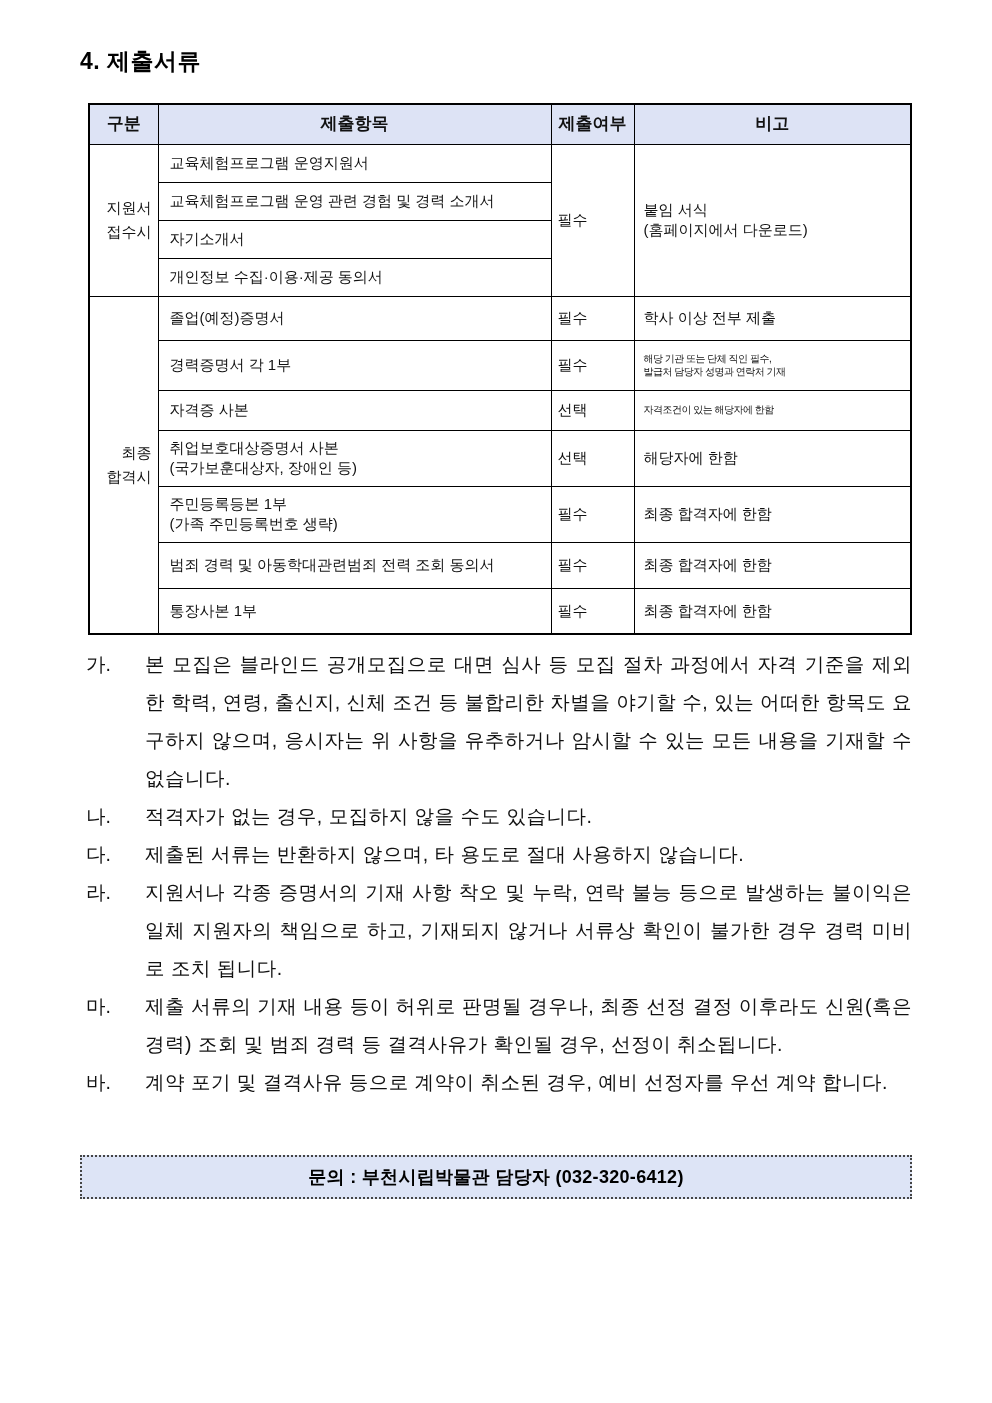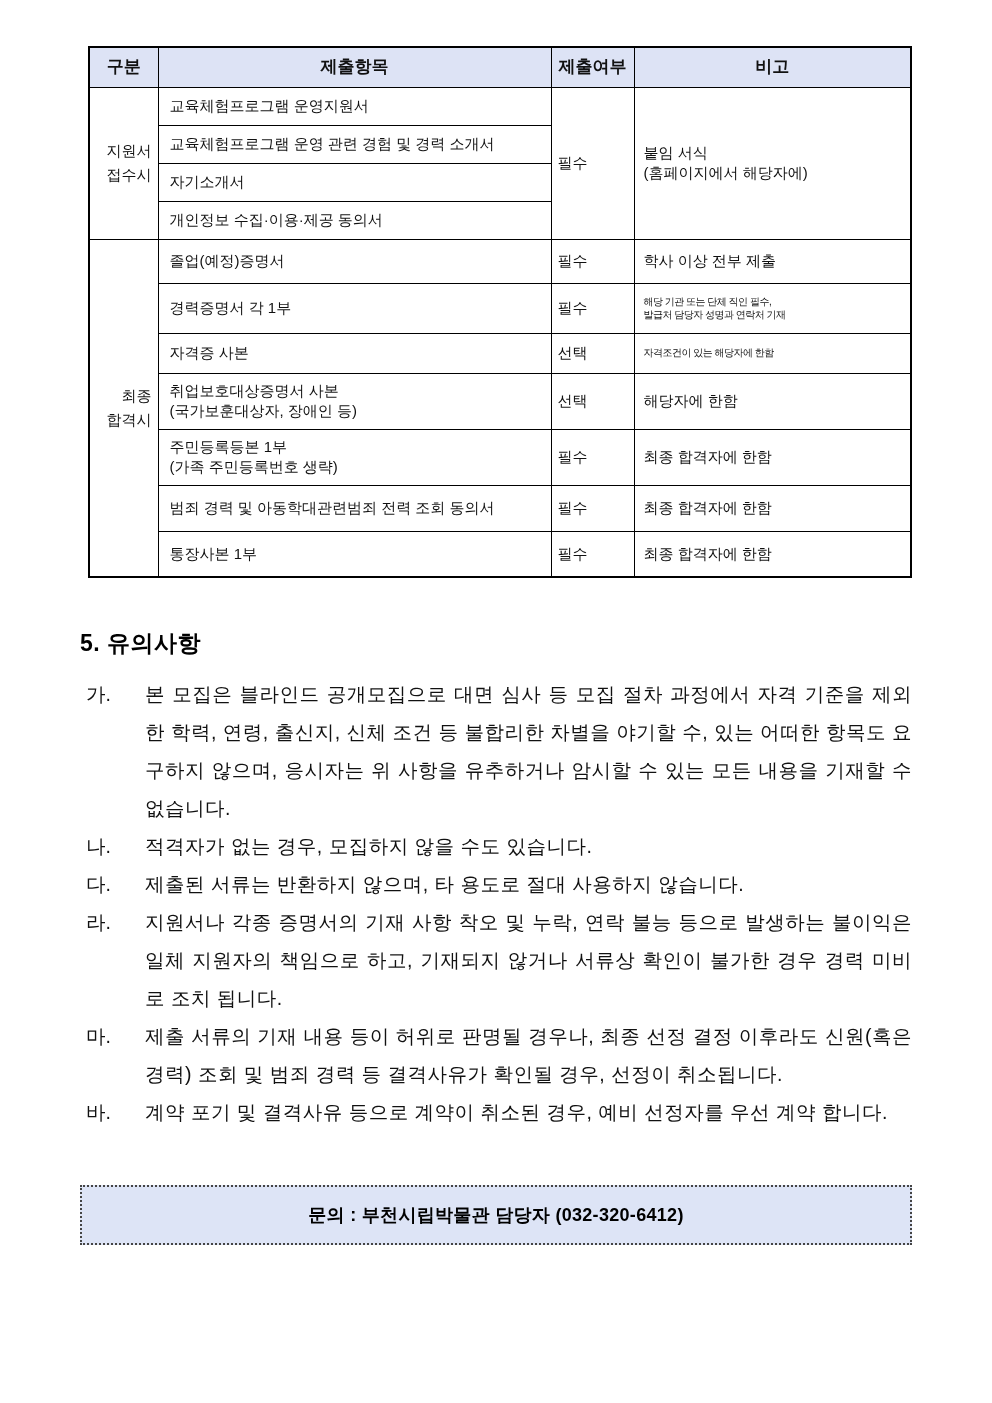--- a/index.html
+++ b/index.html
@@ -69,39 +69,40 @@
     flex: 1;
     text-align: justify;
     word-break: break-all;
     letter-spacing: 0.5px;
     margin-left: 23px;
   }
 
   .contact-box {
     margin-top: 54px;
     width: 832px;
-    height: 60px;
+    height: 44px;
     background: #dde4f6;
     border: 2px dotted #444444;
     display: flex;
     align-items: center;
     justify-content: center;
   }
   .contact-box .contact-text {
     font-size: 18px;
     font-weight: bold;
     color: #000000;
     letter-spacing: 0.3px;
   }
 </style>
 </head>
 <body>
 
 <div class="page">
 
+  <h2 class="heading">4. 제출서류</h2>
 
   <table class="doc-table">
     <colgroup>
       <col style="width:69px">
       <col style="width:393px">
       <col style="width:83px">
       <col style="width:277px">
     </colgroup>
     <thead>
       <tr>
@@ -111,21 +112,21 @@
         <th>비고</th>
       </tr>
     </thead>
     <tbody>
       <tr class="h38">
         <td class="group" rowspan="4">지원서
 접수시</td>
         <td class="item">교육체험프로그램 운영지원서</td>
         <td class="status" rowspan="4">필수</td>
         <td class="remark" rowspan="4">붙임 서식
-(홈페이지에서 해당자에)</td>
+(홈페이지에서 다운로드)</td>
       </tr>
       <tr class="h38">
         <td class="item">교육체험프로그램 운영 관련 경험 및 경력 소개서</td>
       </tr>
       <tr class="h38">
         <td class="item">자기소개서</td>
       </tr>
       <tr class="h38">
         <td class="item">개인정보 수집·이용·제공 동의서</td>
       </tr>
@@ -166,21 +167,20 @@
         <td class="remark">최종 합격자에 한함</td>
       </tr>
       <tr class="h46">
         <td class="item">통장사본 1부</td>
         <td class="status">필수</td>
         <td class="remark">최종 합격자에 한함</td>
       </tr>
     </tbody>
   </table>
 
-  <h2 class="heading second">5. 유의사항</h2>
 
   <div class="notes">
     <div class="note">
       <span class="marker">가.</span>
       <div class="ntext">본 모집은 블라인드 공개모집으로 대면 심사 등 모집 절차 과정에서 자격 기준을 제외한 학력, 연령, 출신지, 신체 조건 등 불합리한 차별을 야기할 수, 있는 어떠한 항목도 요구하지 않으며, 응시자는 위 사항을 유추하거나 암시할 수 있는 모든 내용을 기재할 수 없습니다.</div>
     </div>
     <div class="note">
       <span class="marker">나.</span>
       <div class="ntext">적격자가 없는 경우, 모집하지 않을 수도 있습니다.</div>
     </div>

